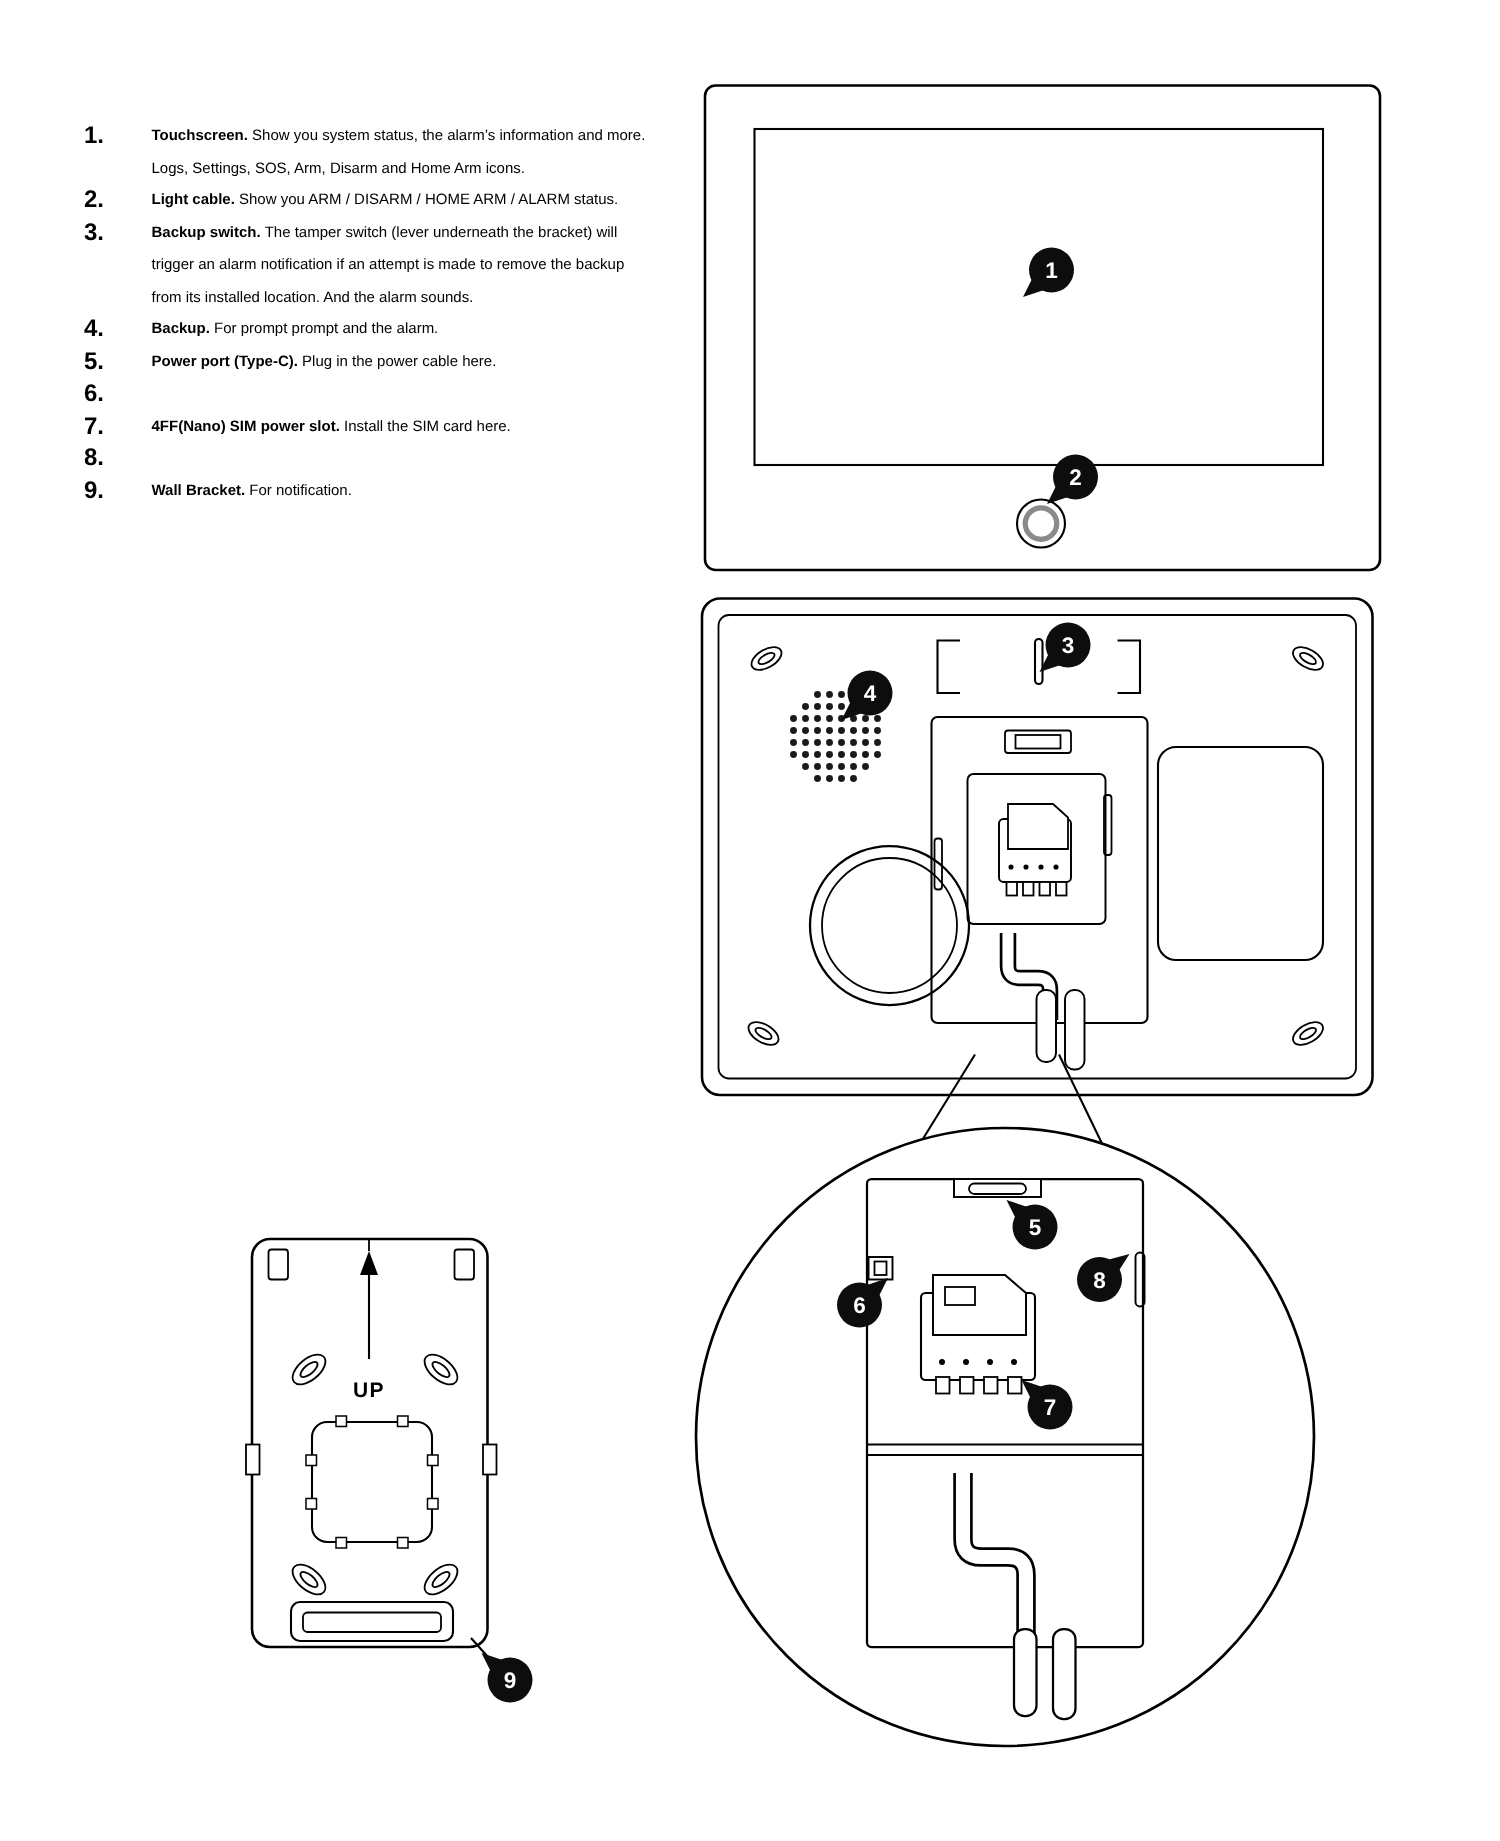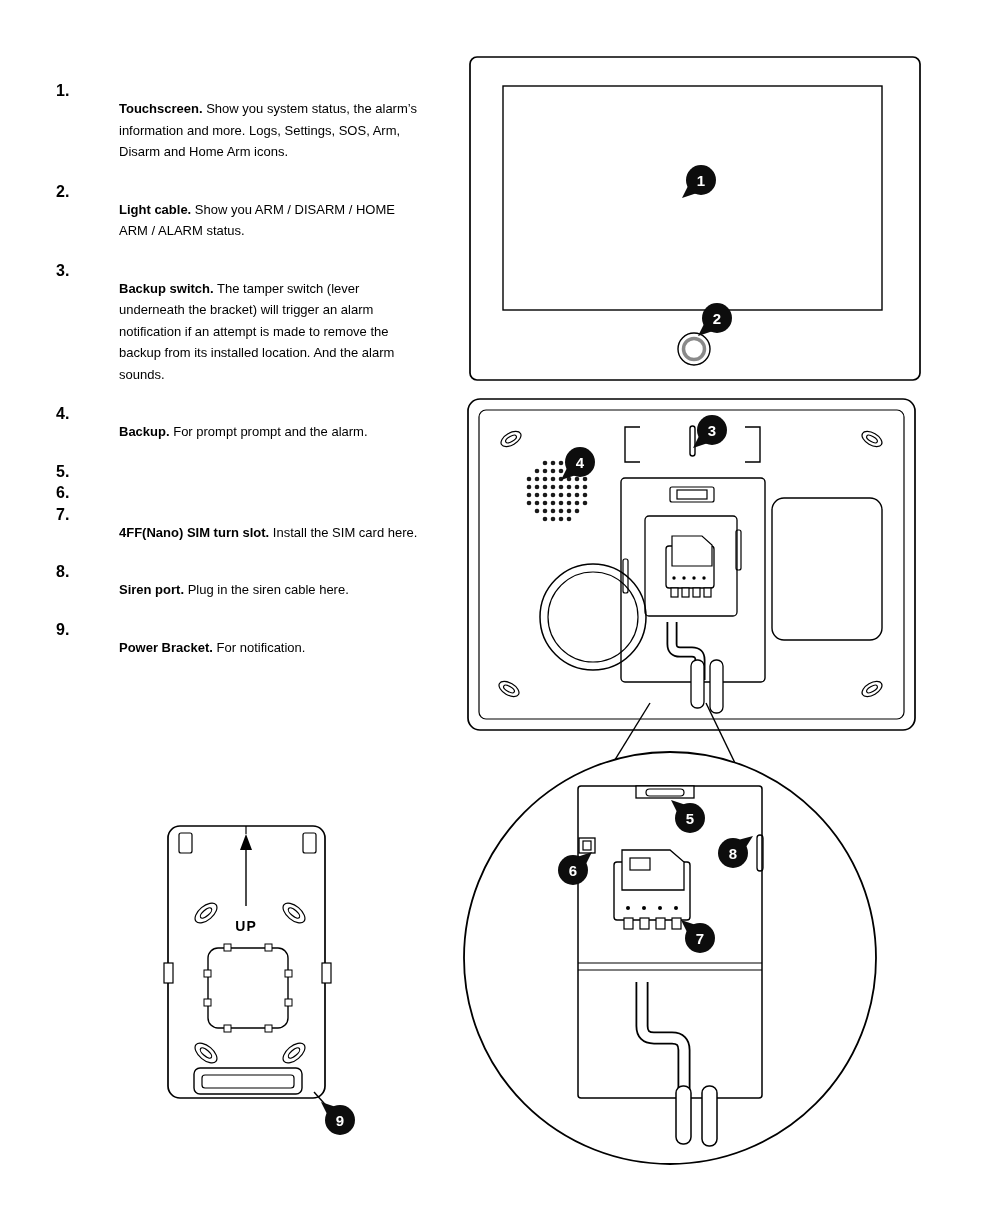--- a/index.html
+++ b/index.html
@@ -1,21 +1,21 @@
 <!DOCTYPE html>
 <html><head>
 <meta charset="utf-8">
 <style>
   html,body{margin:0;padding:0;background:#ffffff;}
   .page{position:relative;width:1000px;height:1227px;background:#ffffff;color:#000;
         font-family:"Liberation Sans",sans-serif;overflow:hidden;}
   .legend{position:absolute;left:56px;top:80px;width:392px;margin:0;padding:0;list-style:none;}
   .legend li{display:grid;grid-template-columns:45px 335px;}
   .legend .num{font-weight:bold;font-size:16px;line-height:21.5px;}
-  .legend .txt{margin:18px;font-size:13px;line-height:21.5px;}
+  .legend .txt{margin:0;font-size:10px;line-height:21.5px;}
   .legend .txt b{font-weight:bold;}
   svg.art{position:absolute;left:0;top:0;}
   .s10f{fill:#fff;stroke:#000;stroke-width:1;}
   .s12{fill:none;stroke:#000;stroke-width:1.2;}
   .s12f{fill:#fff;stroke:#000;stroke-width:1.2;}
   .s13{fill:none;stroke:#000;stroke-width:1.3;}
   .s13f{fill:#fff;stroke:#000;stroke-width:1.3;}
   .s14{fill:none;stroke:#000;stroke-width:1.4;}
   .s14f{fill:#fff;stroke:#000;stroke-width:1.4;}
   .s15{fill:none;stroke:#000;stroke-width:1.5;}
@@ -49,35 +49,35 @@
     <li>
       <span class="num">3.</span>
       <div class="txt"><b>Backup switch.</b> <span>The tamper switch (lever underneath the bracket) will trigger an alarm notification if an attempt is made to remove the backup from its installed location. And the alarm sounds.</span></div>
     </li>
     <li>
       <span class="num">4.</span>
       <div class="txt"><b>Backup.</b> <span>For prompt prompt and the alarm.</span></div>
     </li>
     <li>
       <span class="num">5.</span>
+      <div class="txt"><b>Power port (Type-C).</b> <span>Plug in the power cable here.</span></div>
     </li>
     <li>
       <span class="num">6.</span>
     </li>
     <li>
       <span class="num">7.</span>
-      <div class="txt"><b>4FF(Nano) SIM turn slot.</b> <span>Install the SIM card here.</span></div>
+      <div class="txt"><b>4FF(Nano) SIM power slot.</b> <span>Install the SIM card here.</span></div>
     </li>
     <li>
       <span class="num">8.</span>
-      <div class="txt"><b>Siren port.</b> <span>Plug in the siren cable here.</span></div>
     </li>
     <li>
       <span class="num">9.</span>
-      <div class="txt"><b>Power Bracket.</b> <span>For notification.</span></div>
+      <div class="txt"><b>Wall Bracket.</b> <span>For notification.</span></div>
     </li>
   </ol>
 
   <svg class="art" width="1000" height="1227" viewBox="0 0 1000 1227">
 
     <g>
       <rect class="s16" x="470" y="57" width="450" height="323" rx="7"></rect>
       <rect class="s14" x="503" y="86" width="379" height="224"></rect>
       <g>
         <circle class="s14" cx="694" cy="349" r="16"></circle>

